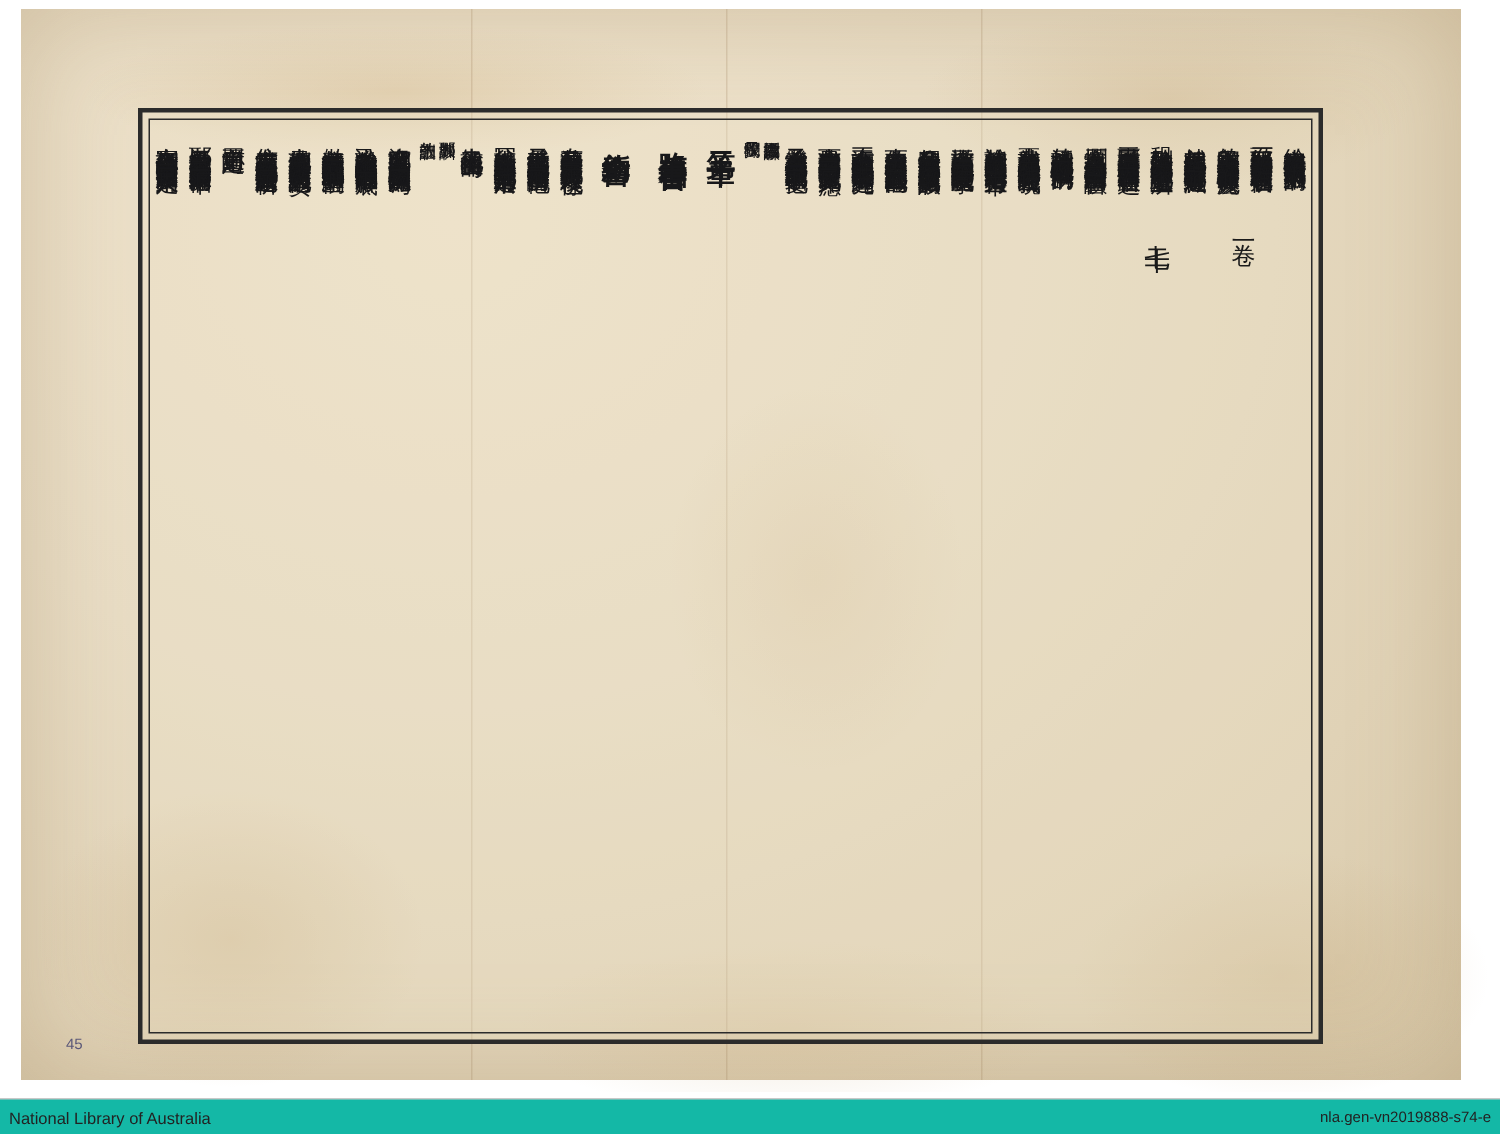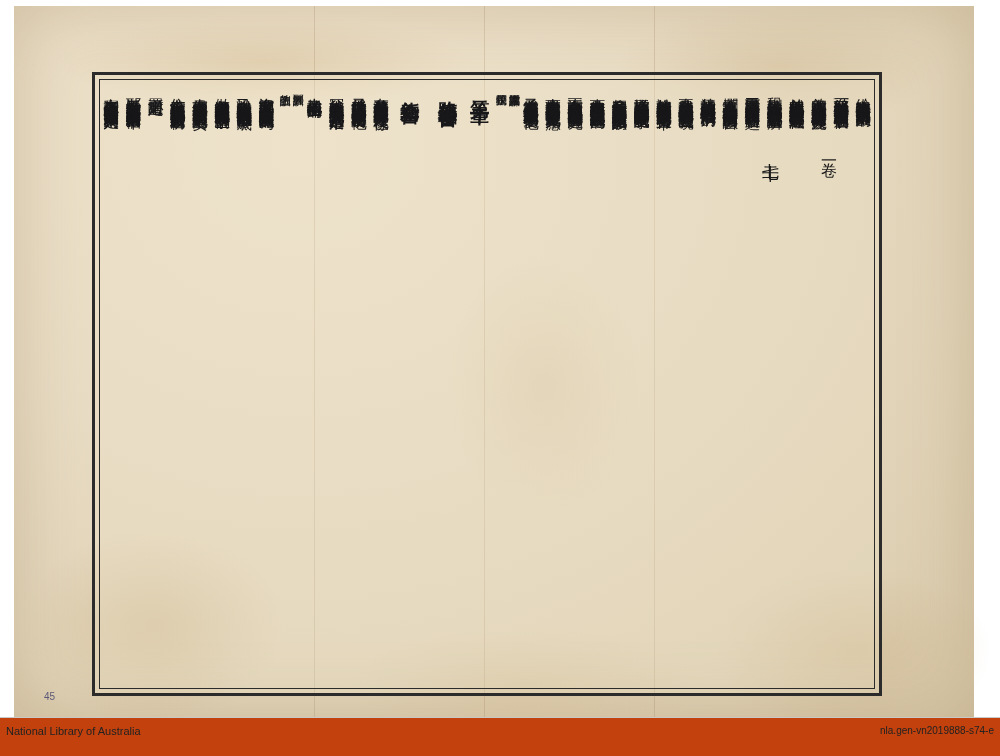--- a/index.html
+++ b/index.html
@@ -20,22 +20,22 @@
     height: 756px;
     background: #ffffff;
   }
 
   
   .credit-bar {
     position: absolute;
     left: 0;
     bottom: 0;
     width: 1000px;
-    height: 39px;
-    background: #c2410c;
+    height: 24px;
+    background: #14b8a6;
     border-top: 1px solid #c8c8c8;
     box-sizing: border-box;
   }
   .credit-left {
     position: absolute;
     left: 6px;
     top: 7px;
     font-size: 11px;
     color: #222222;
     font-family: "Liberation Sans", sans-serif;

